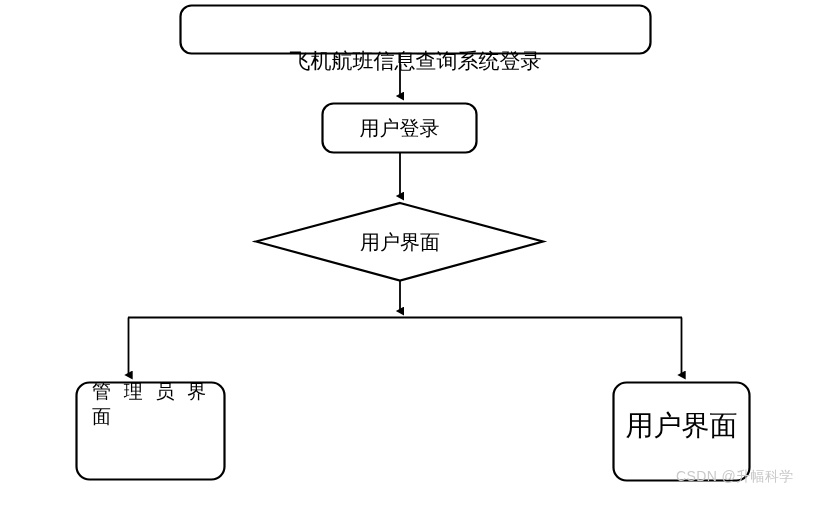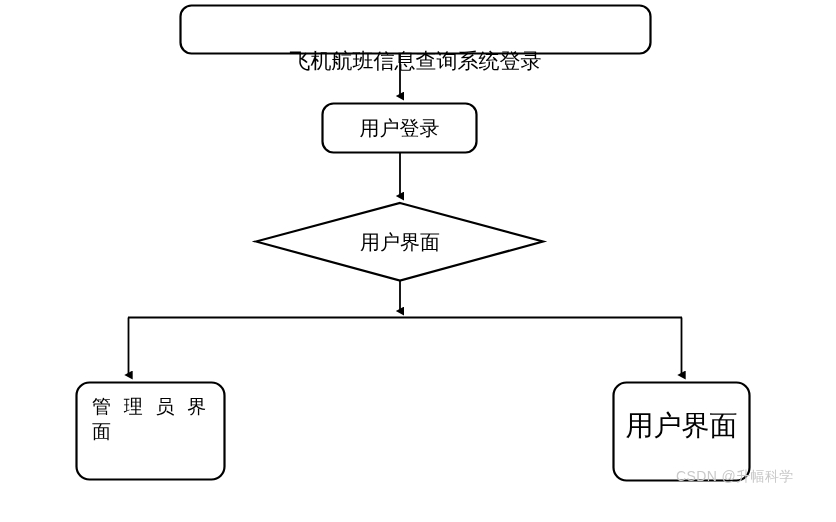--- a/index.html
+++ b/index.html
@@ -62,21 +62,21 @@
   }
   #label-decision {
     left: 256px;
     top: 203px;
     width: 288px;
     height: 78px;
     font-size: 20px;
   }
   #label-admin-ui {
     left: 92px;
-    top: 394px;
+    top: 379px;
     width: 124px;
     height: 84px;
     font-size: 19px;
     align-items: flex-start;
     letter-spacing: 4px;
   }
   #label-user-ui {
     left: 613px;
     top: 382px;
     width: 137px;

